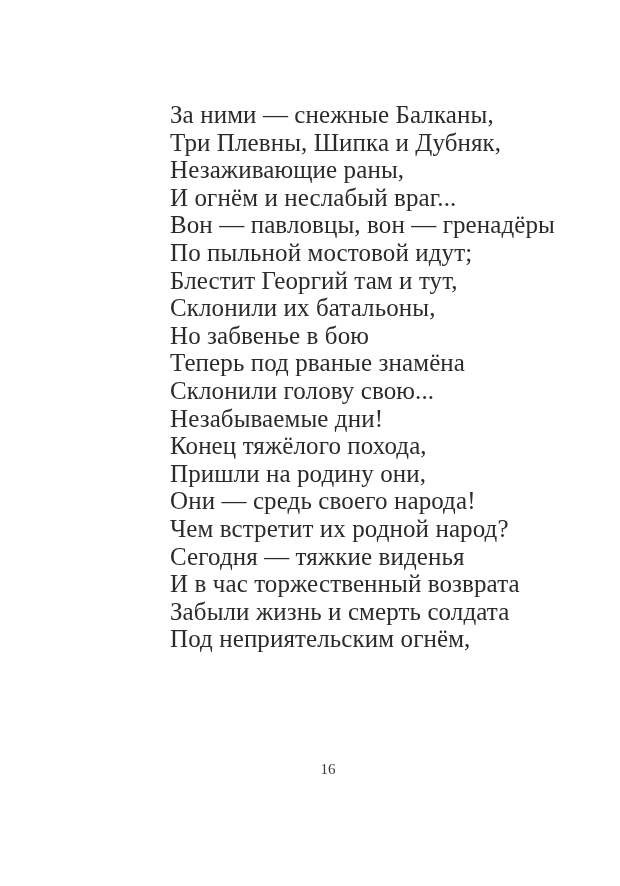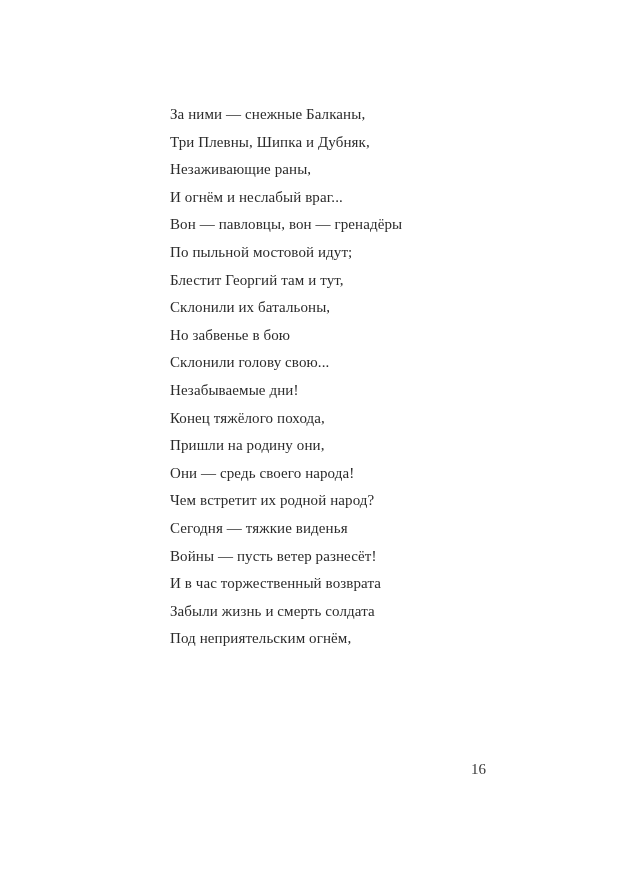--- a/index.html
+++ b/index.html
@@ -13,59 +13,59 @@
     height: 886px;
     background: #ffffff;
     overflow: hidden;
     font-family: "Liberation Serif", "DejaVu Serif", serif;
   }
   .poem {
     position: absolute;
     left: 170px;
     top: 101px;
     width: 330px;
-    font-size: 15px;
+    font-size: 25px;
     line-height: 27.6px;
     color: #2b2b2b;
     letter-spacing: 0.1px;
     white-space: nowrap;
   }
   .poem-line {
     height: 27.6px;
   }
   .footer {
     position: absolute;
     left: 170px;
     top: 761px;
     width: 316px;
-    text-align: right;
+    text-align: center;
     font-size: 15px;
     color: #3a3a3a;
   }
 </style>
 </head>
 <body>
 
 <div class="page">
   <div class="poem">
       <div class="poem-line">За ними — снежные Балканы,</div>
       <div class="poem-line">Три Плевны, Шипка и Дубняк,</div>
       <div class="poem-line">Незаживающие раны,</div>
       <div class="poem-line">И огнём и неслабый враг...</div>
       <div class="poem-line">Вон — павловцы, вон — гренадёры</div>
       <div class="poem-line">По пыльной мостовой идут;</div>
       <div class="poem-line">Блестит Георгий там и тут,</div>
       <div class="poem-line">Склонили их батальоны,</div>
       <div class="poem-line">Но забвенье в бою</div>
+      <div class="poem-line">Теперь под рваные знамёна</div>
       <div class="poem-line">Склонили голову свою...</div>
       <div class="poem-line">Незабываемые дни!</div>
       <div class="poem-line">Конец тяжёлого похода,</div>
       <div class="poem-line">Пришли на родину они,</div>
       <div class="poem-line">Они — средь своего народа!</div>
       <div class="poem-line">Чем встретит их родной народ?</div>
       <div class="poem-line">Сегодня — тяжкие виденья</div>
-      <div class="poem-line">Войны — пусть ветер разнесёт!</div>
       <div class="poem-line">И в час торжественный возврата</div>
       <div class="poem-line">Забыли жизнь и смерть солдата</div>
       <div class="poem-line">Под неприятельским огнём,</div>
     </div>
   <div class="footer">16</div>
 </div>
 
 </body></html>

